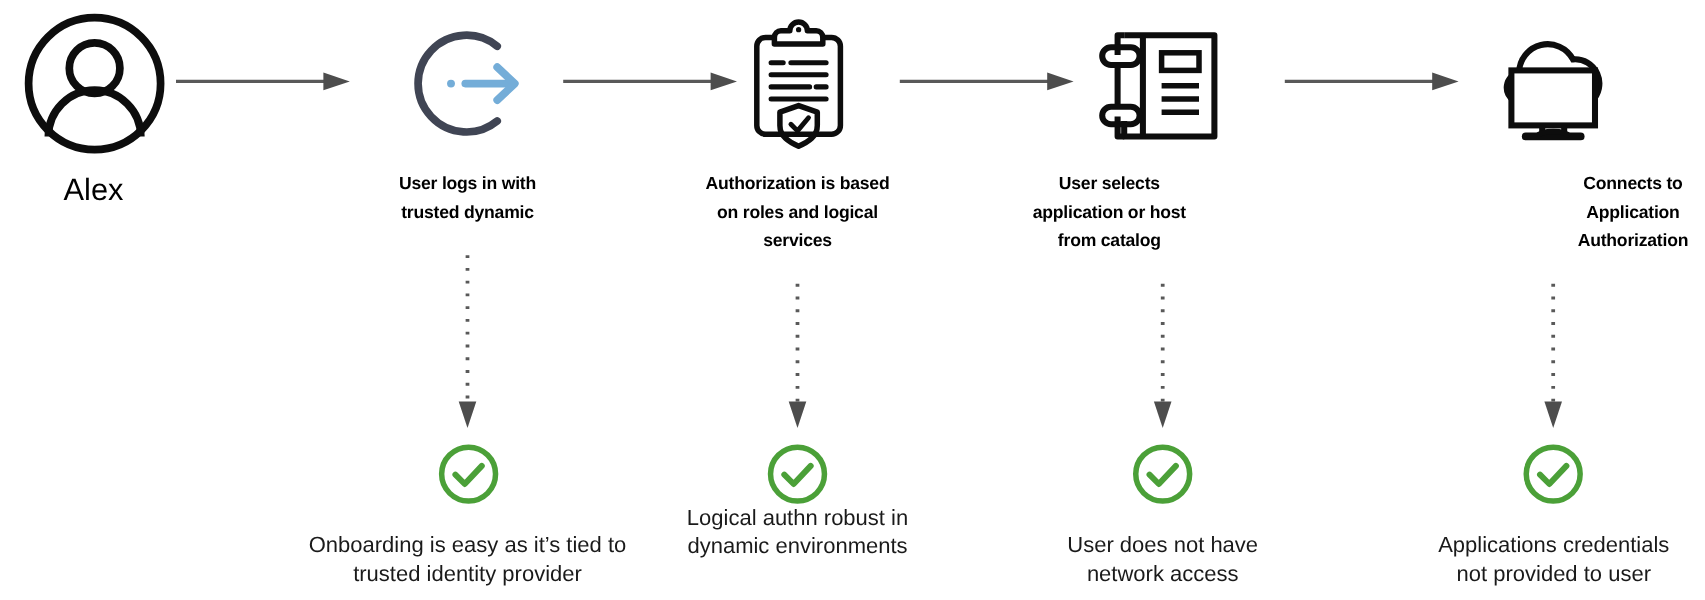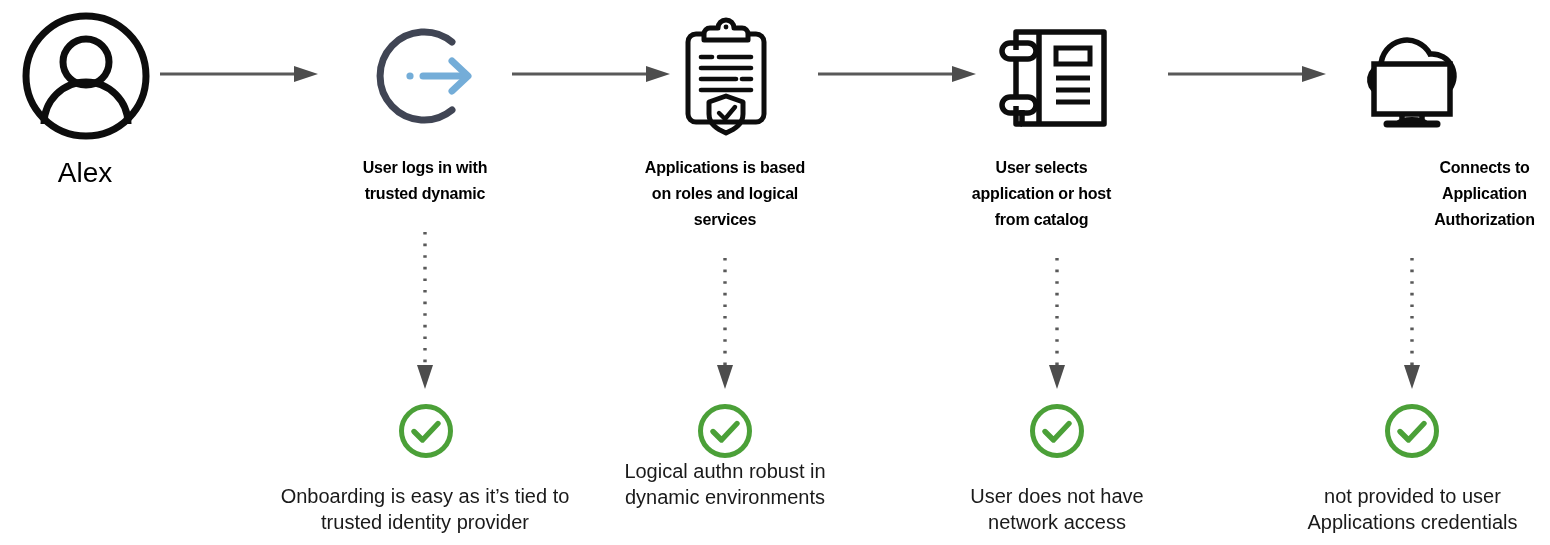--- a/index.html
+++ b/index.html
@@ -124,21 +124,21 @@
       <line x1="41" y1="39" x2="73" y2="39" stroke="#0d0d0d" stroke-width="4.6" stroke-linecap="round"></line>
       <line x1="23" y1="50" x2="73" y2="50" stroke="#0d0d0d" stroke-width="4.6" stroke-linecap="round"></line>
       <line x1="23" y1="61" x2="58" y2="61" stroke="#0d0d0d" stroke-width="4.6" stroke-linecap="round"></line>
       <line x1="64" y1="61" x2="73" y2="61" stroke="#0d0d0d" stroke-width="4.6" stroke-linecap="round"></line>
       <line x1="23" y1="72" x2="73" y2="72" stroke="#0d0d0d" stroke-width="4.6" stroke-linecap="round"></line>
       <path d="M48,78 l17,6 v12 c0,10 -8,15 -17,19 c-9,-4 -17,-9 -17,-19 v-12 z" fill="none" stroke="#0d0d0d" stroke-width="5" stroke-linejoin="round"></path>
       <polyline points="41,95 47,101 57,89" fill="none" stroke="#0d0d0d" stroke-width="4.4" stroke-linecap="round" stroke-linejoin="round"></polyline>
     </svg>
   </div>
   <div class="heading" style="left:595px;top:155px;width:260px;">
-    <div>Applications is based</div>
+    <div>Authorization is based</div>
     <div>on roles and logical</div>
     <div>services</div>
   </div>
 
   <div class="vconn" style="left:714px;top:258px;width:22px;height:134px;">
     <svg width="22" height="134" viewBox="0 0 22 134">
       <line x1="11" y1="0" x2="11" y2="107" stroke="#595959" stroke-width="3.4" stroke-dasharray="2.6 9"></line>
       <polygon points="3,107 19,107 11,131" fill="#4d4d4d"></polygon>
     </svg>
   </div>
@@ -162,21 +162,21 @@
       <line x1="22" y1="34" x2="22" y2="70" stroke="#0d0d0d" stroke-width="5.5"></line>
       <line x1="45" y1="6" x2="45" y2="98" stroke="#0d0d0d" stroke-width="5.5"></line>
       <rect x="8" y="17" width="34" height="16" rx="8" fill="none" stroke="#0d0d0d" stroke-width="5.5"></rect>
       <rect x="8" y="71" width="34" height="16" rx="8" fill="none" stroke="#0d0d0d" stroke-width="5.5"></rect>
       <rect x="62" y="22" width="34" height="16" fill="none" stroke="#0d0d0d" stroke-width="5"></rect>
       <line x1="62" y1="52" x2="96" y2="52" stroke="#0d0d0d" stroke-width="5"></line>
       <line x1="62" y1="64" x2="96" y2="64" stroke="#0d0d0d" stroke-width="5"></line>
       <line x1="62" y1="76" x2="96" y2="76" stroke="#0d0d0d" stroke-width="5"></line>
     </svg>
   </div>
-  <div class="heading" style="left:924px;top:155px;width:235px;">
+  <div class="heading" style="left:891px;top:155px;width:235px;">
     <div>User selects</div>
     <div>application or host</div>
     <div>from catalog</div>
   </div>
 
   <div class="vconn" style="left:1046px;top:258px;width:22px;height:134px;">
     <svg width="22" height="134" viewBox="0 0 22 134">
       <line x1="11" y1="0" x2="11" y2="107" stroke="#595959" stroke-width="3.4" stroke-dasharray="2.6 9"></line>
       <polygon points="3,107 19,107 11,131" fill="#4d4d4d"></polygon>
     </svg>
@@ -215,17 +215,17 @@
     </svg>
   </div>
 
   <div class="check-slot" style="left:1383px;top:402px;width:58px;height:58px;">
     <svg width="58" height="58" viewBox="0 0 58 58" aria-hidden="true">
       <circle cx="29" cy="29" r="24.5" fill="none" stroke="#4ba038" stroke-width="5"></circle>
       <polyline points="17,29.5 25.5,38 41,21.5" fill="none" stroke="#4ba038" stroke-width="5.4" stroke-linecap="round" stroke-linejoin="round"></polyline>
     </svg>
   </div>
   <div class="caption" style="left:1285px;top:483px;width:255px;">
+    <div>Applications credentials</div>
     <div>not provided to user</div>
-    <div>Applications credentials</div>
   </div>
 
 </div>
 
 </body></html>

